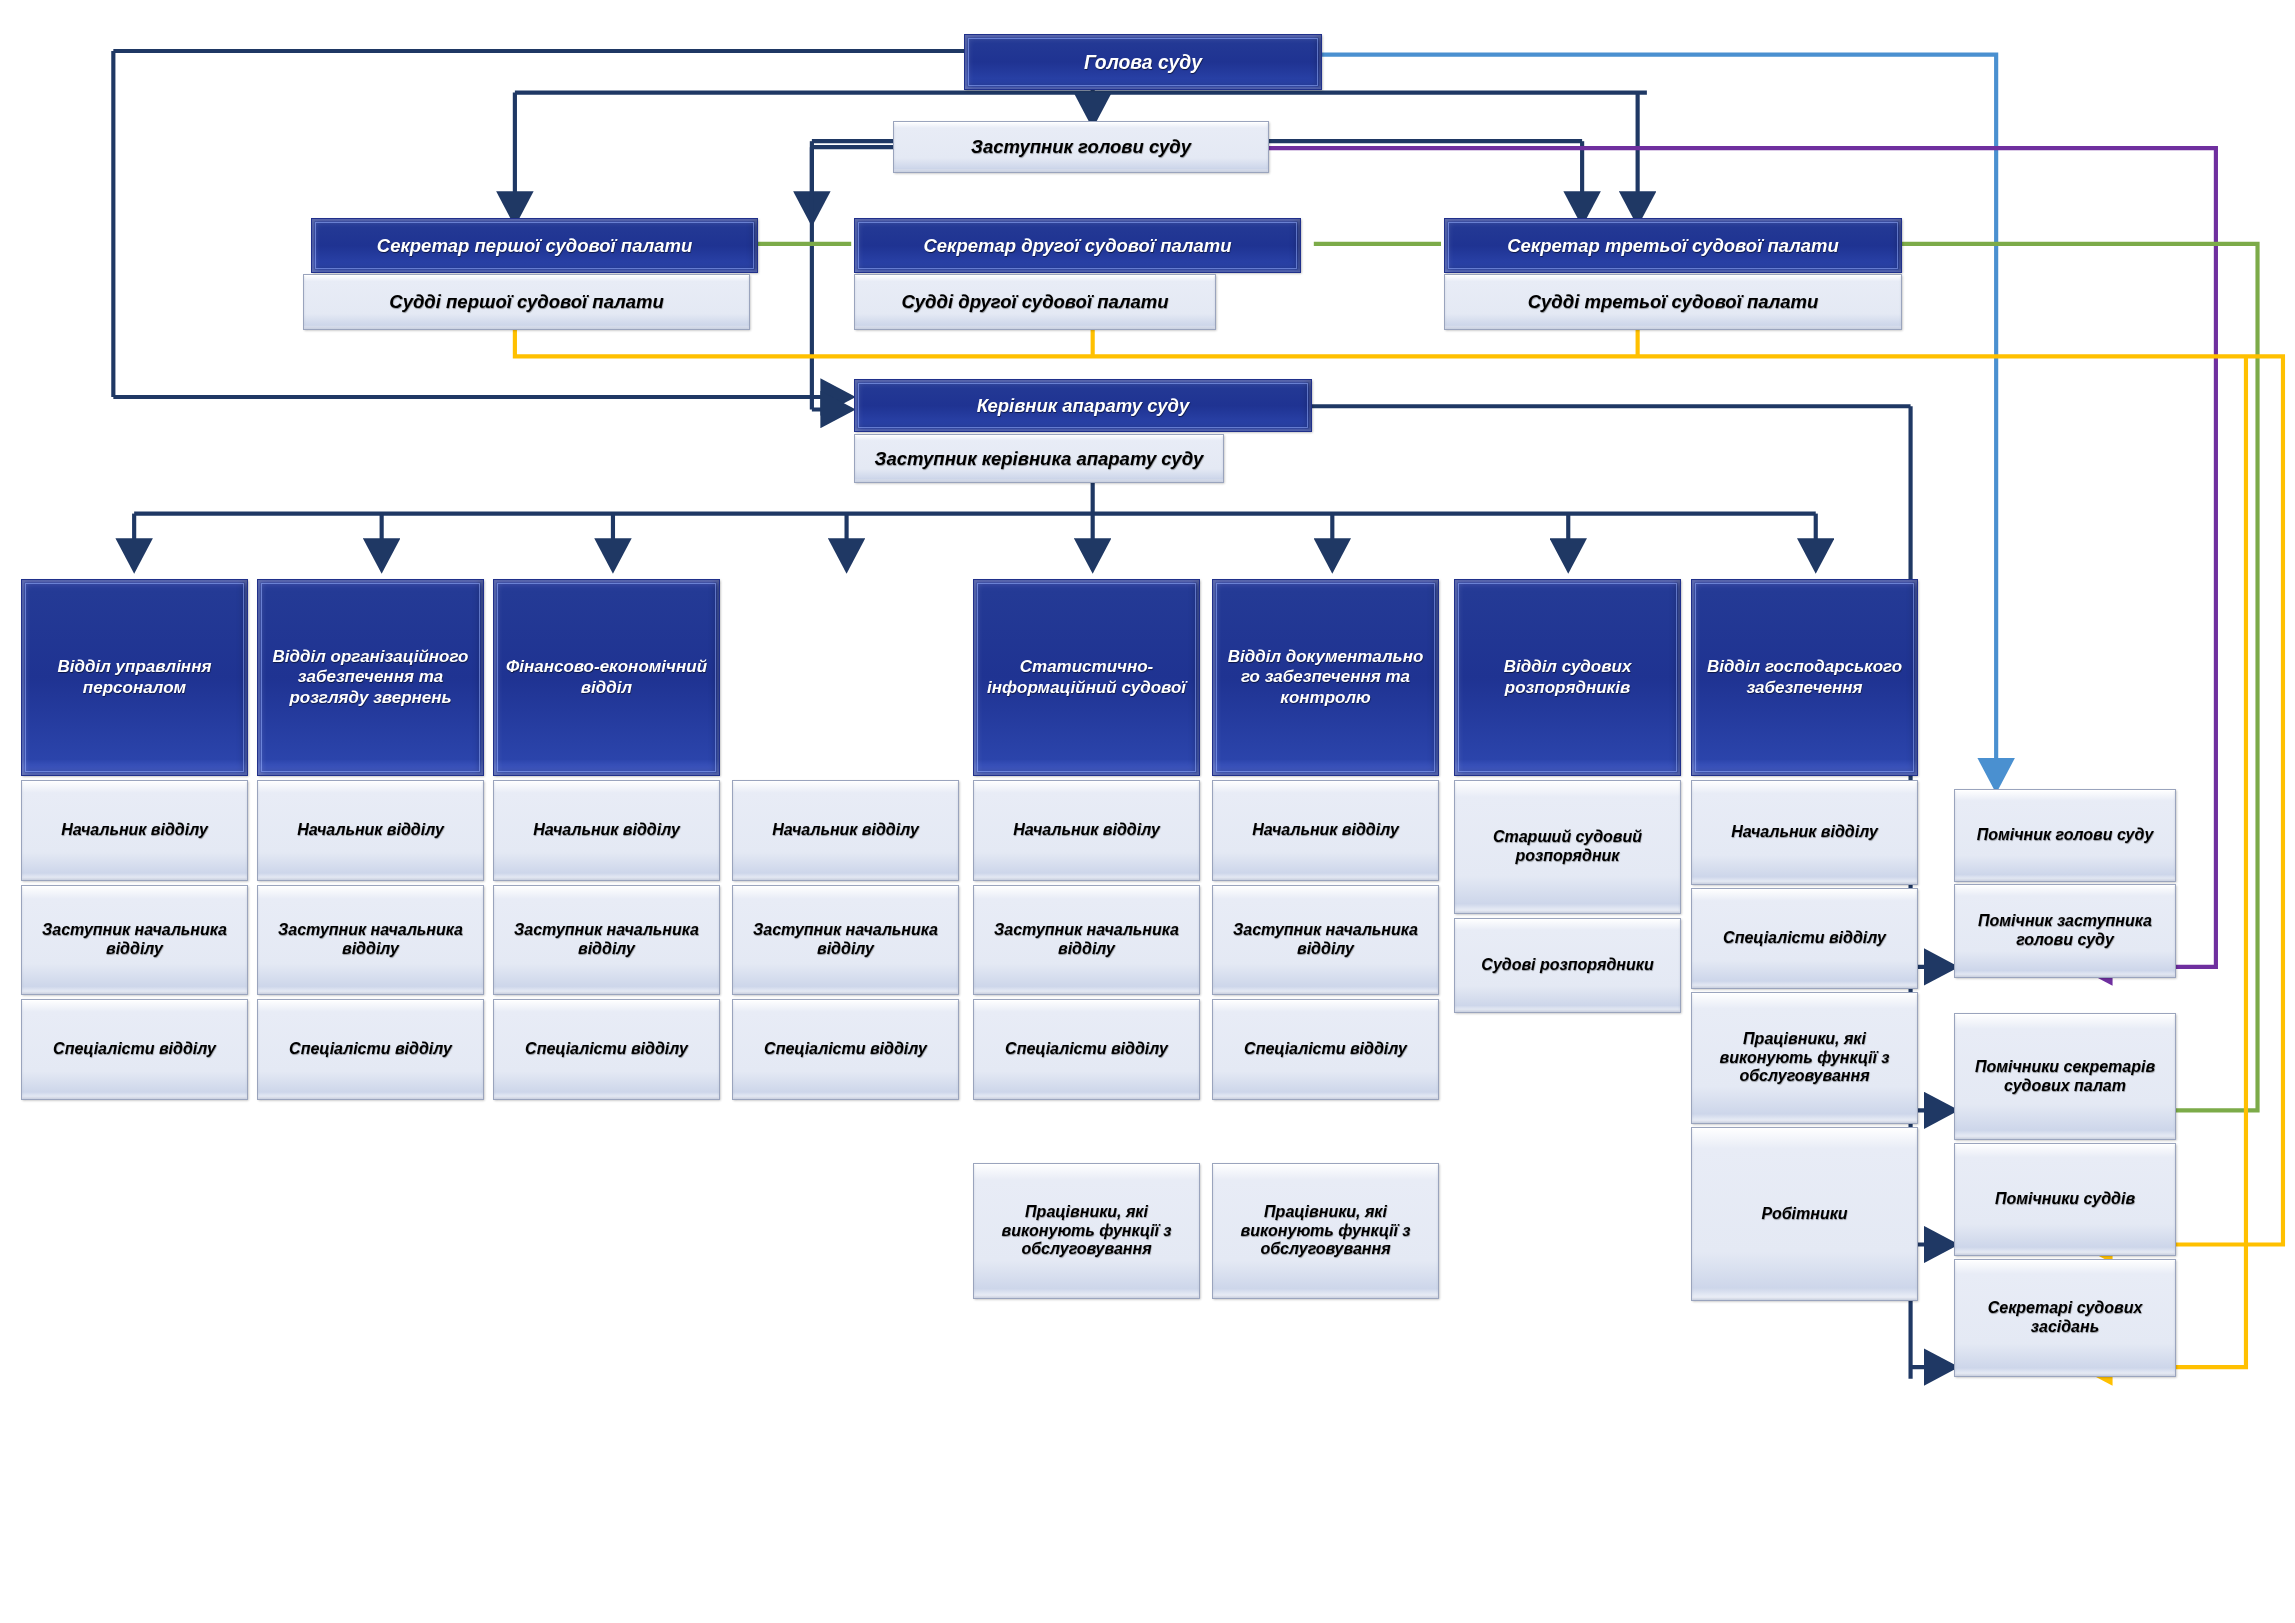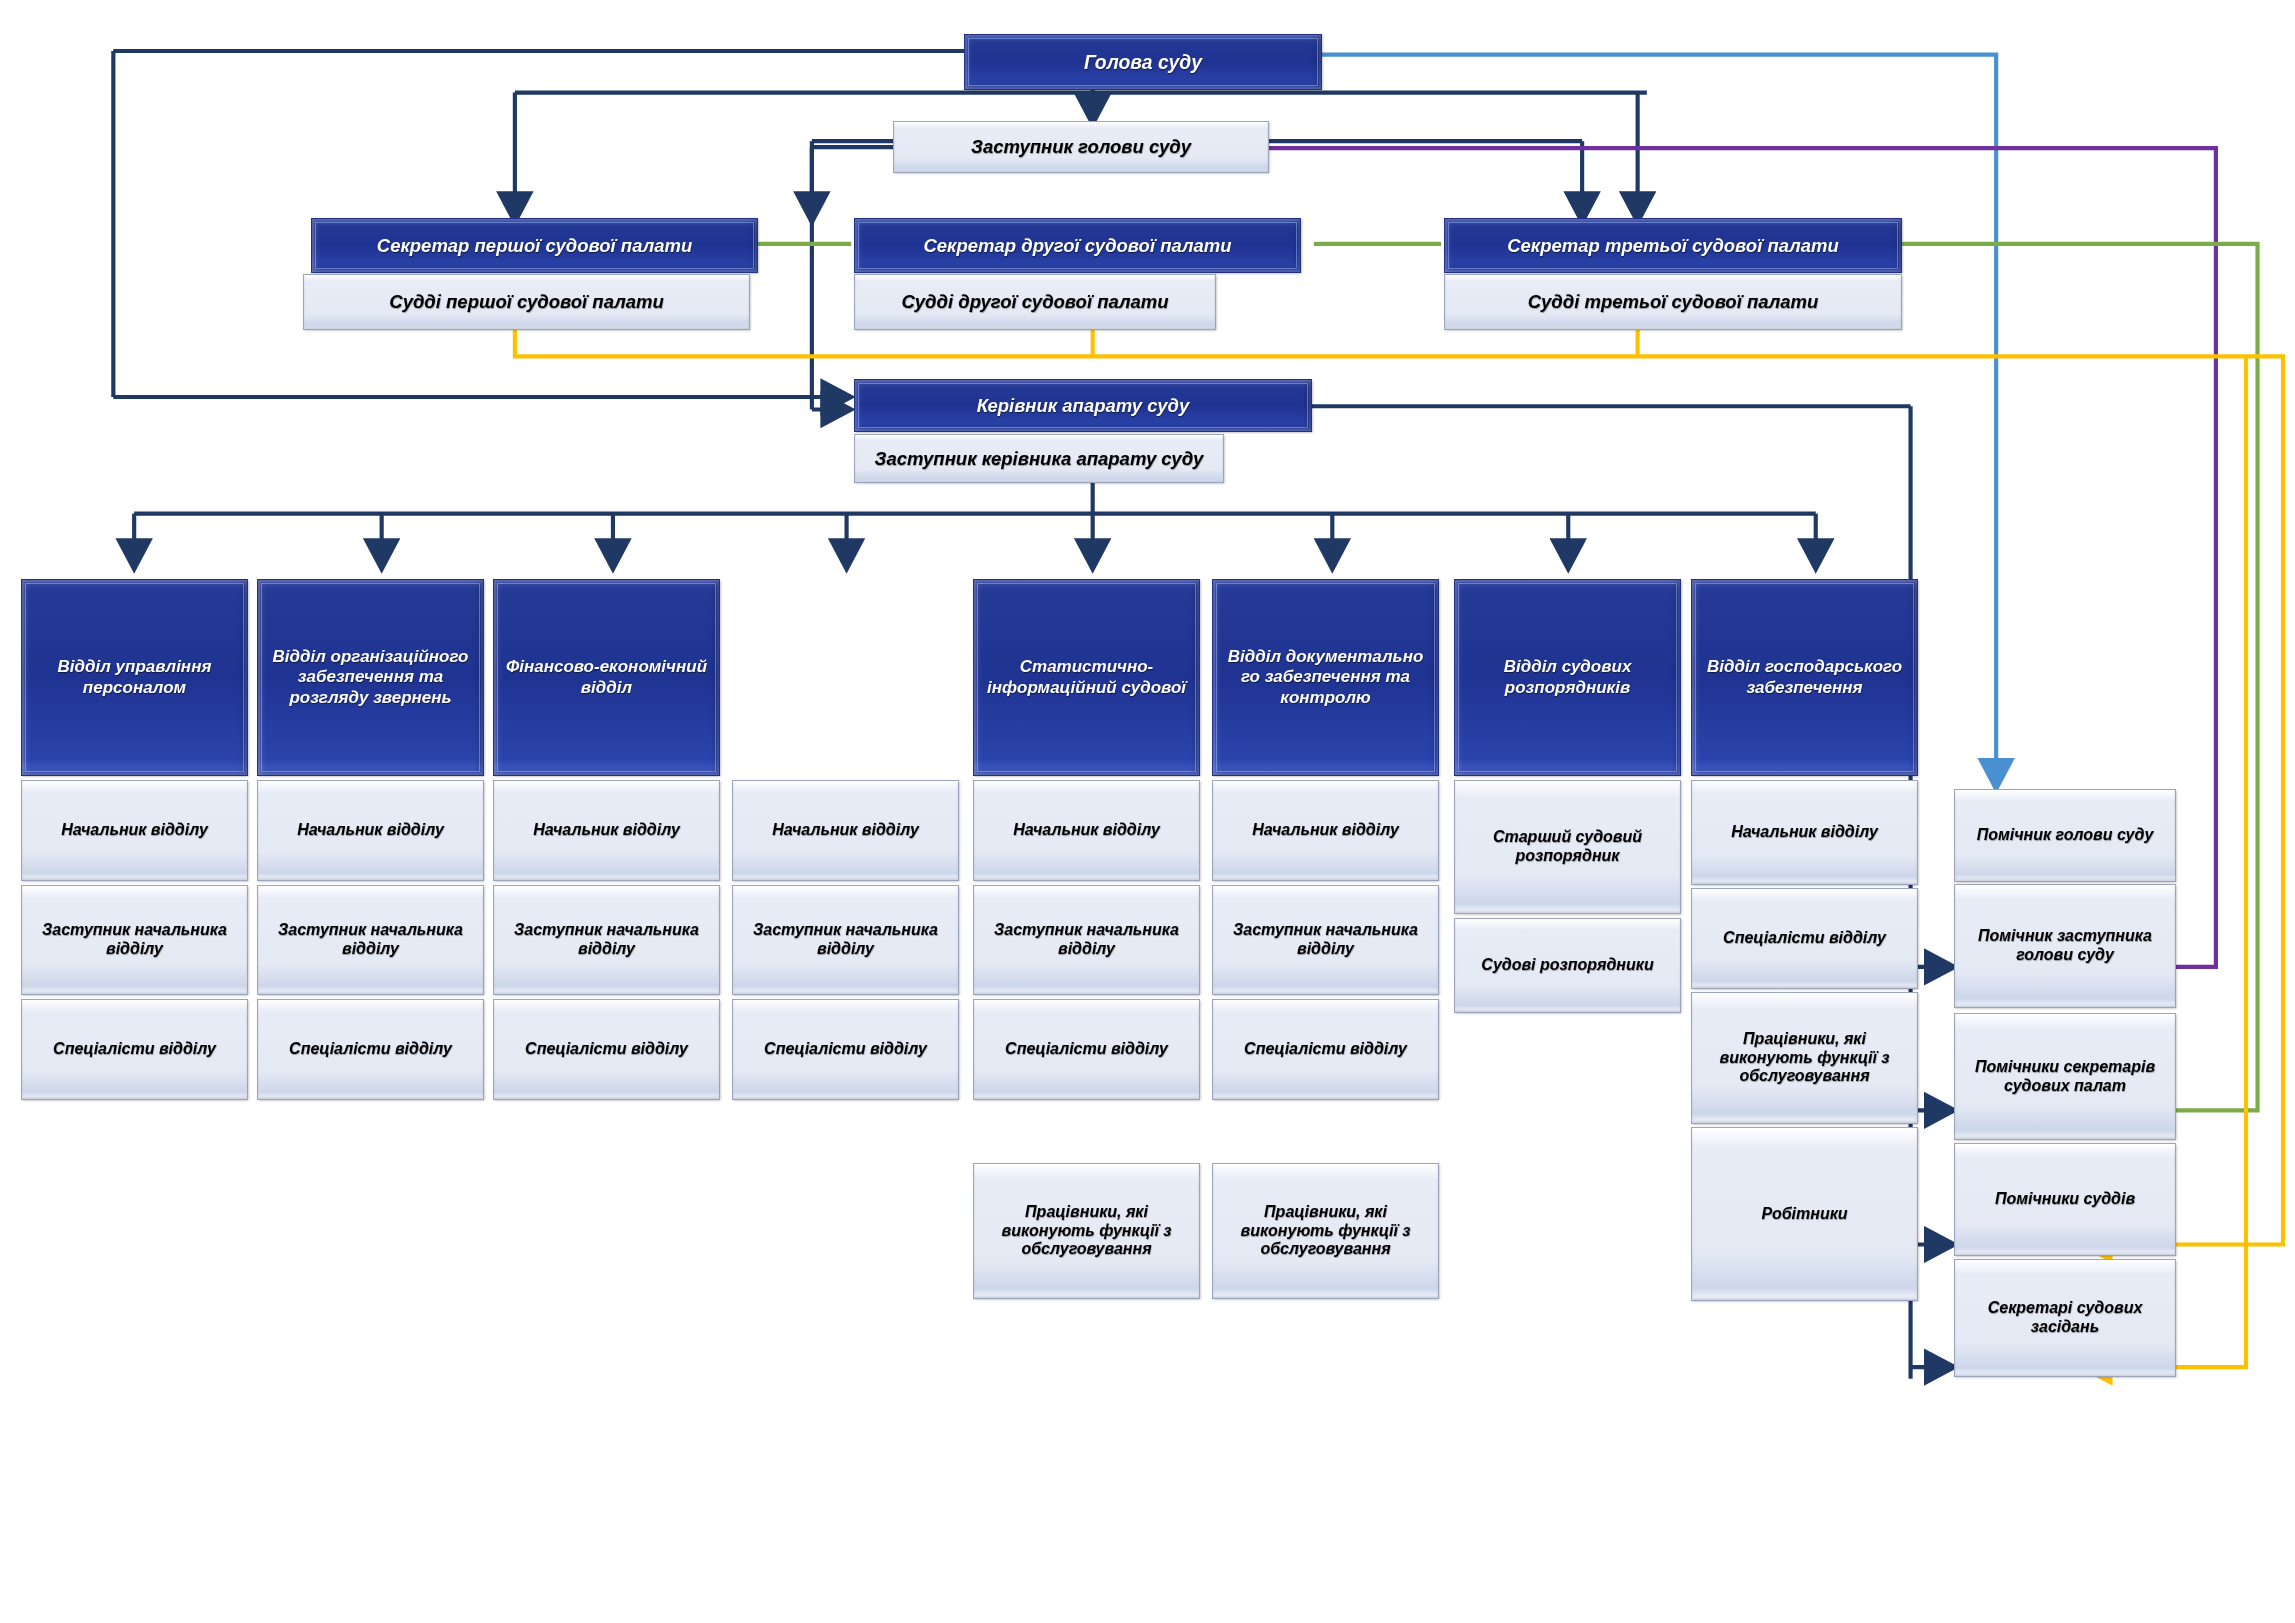--- a/index.html
+++ b/index.html
@@ -199,19 +199,19 @@
   <div class="box light fs-sub" style="left:1454px;top:780px;width:227px;height:134px;">Старший судовий розпорядник</div>
   <div class="box light fs-sub" style="left:1454px;top:918px;width:227px;height:95px;">Судові розпорядники</div>
 
   <div class="box dark fs-dept" style="left:1691px;top:579px;width:227px;height:197px;">Відділ господарського забезпечення</div>
   <div class="box light fs-sub" style="left:1691px;top:780px;width:227px;height:105px;">Начальник відділу</div>
   <div class="box light fs-sub" style="left:1691px;top:888px;width:227px;height:101px;">Спеціалісти відділу</div>
   <div class="box light fs-sub" style="left:1691px;top:992px;width:227px;height:132px;">Працівники, які виконують функції з обслуговування</div>
   <div class="box light fs-sub" style="left:1691px;top:1127px;width:227px;height:174px;">Робітники</div>
 
   <div class="box light fs-right" style="left:1954px;top:789px;width:222px;height:93px;">Помічник голови суду</div>
-  <div class="box light fs-right" style="left:1954px;top:884px;width:222px;height:124px;">Помічник заступника голови суду</div>
+  <div class="box light fs-right" style="left:1954px;top:884px;width:222px;height:94px;">Помічник заступника голови суду</div>
   <div class="box light fs-right" style="left:1954px;top:1013px;width:222px;height:127px;">Помічники секретарів судових палат</div>
   <div class="box light fs-right" style="left:1954px;top:1143px;width:222px;height:113px;">Помічники суддів</div>
   <div class="box light fs-right" style="left:1954px;top:1259px;width:222px;height:118px;">Секретарі судових засідань</div>
 
 </div>
 
 
 </body></html>

